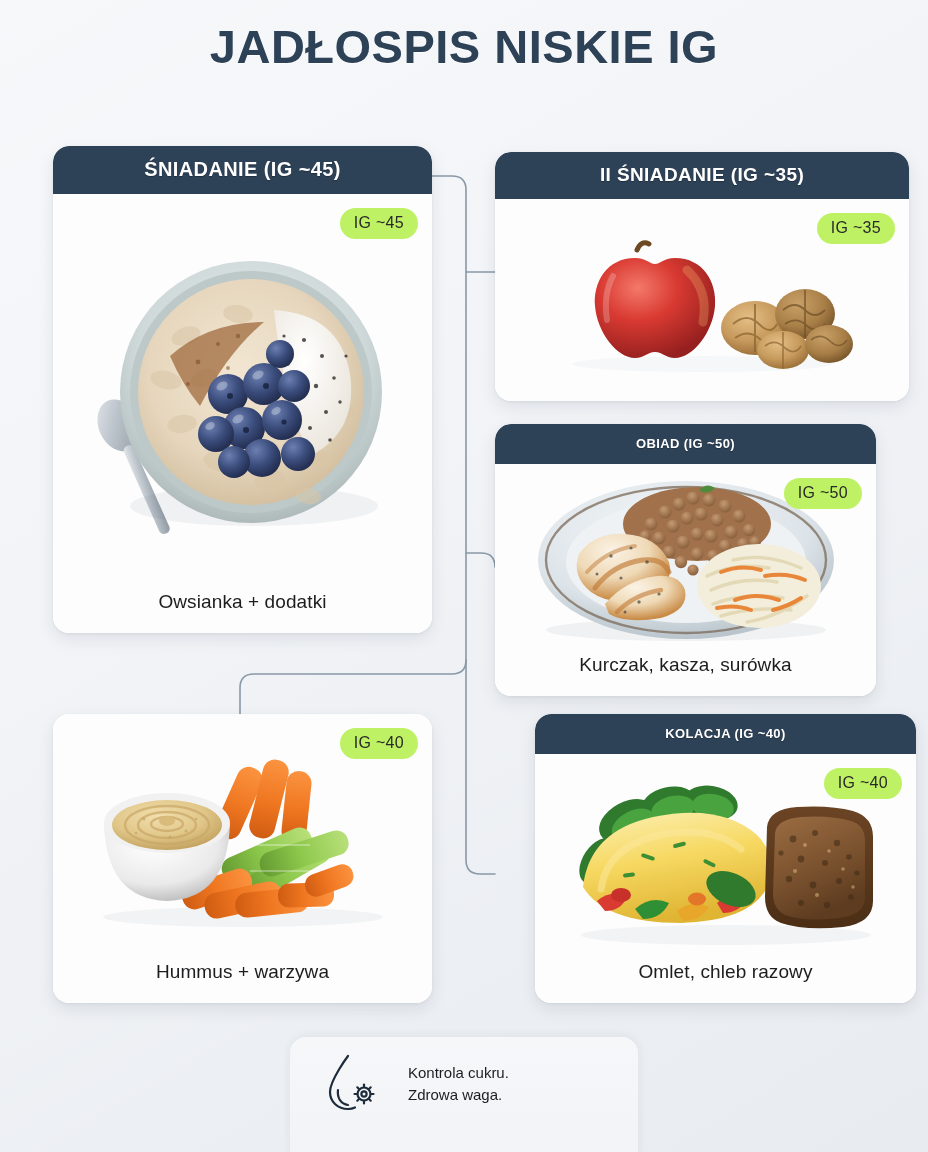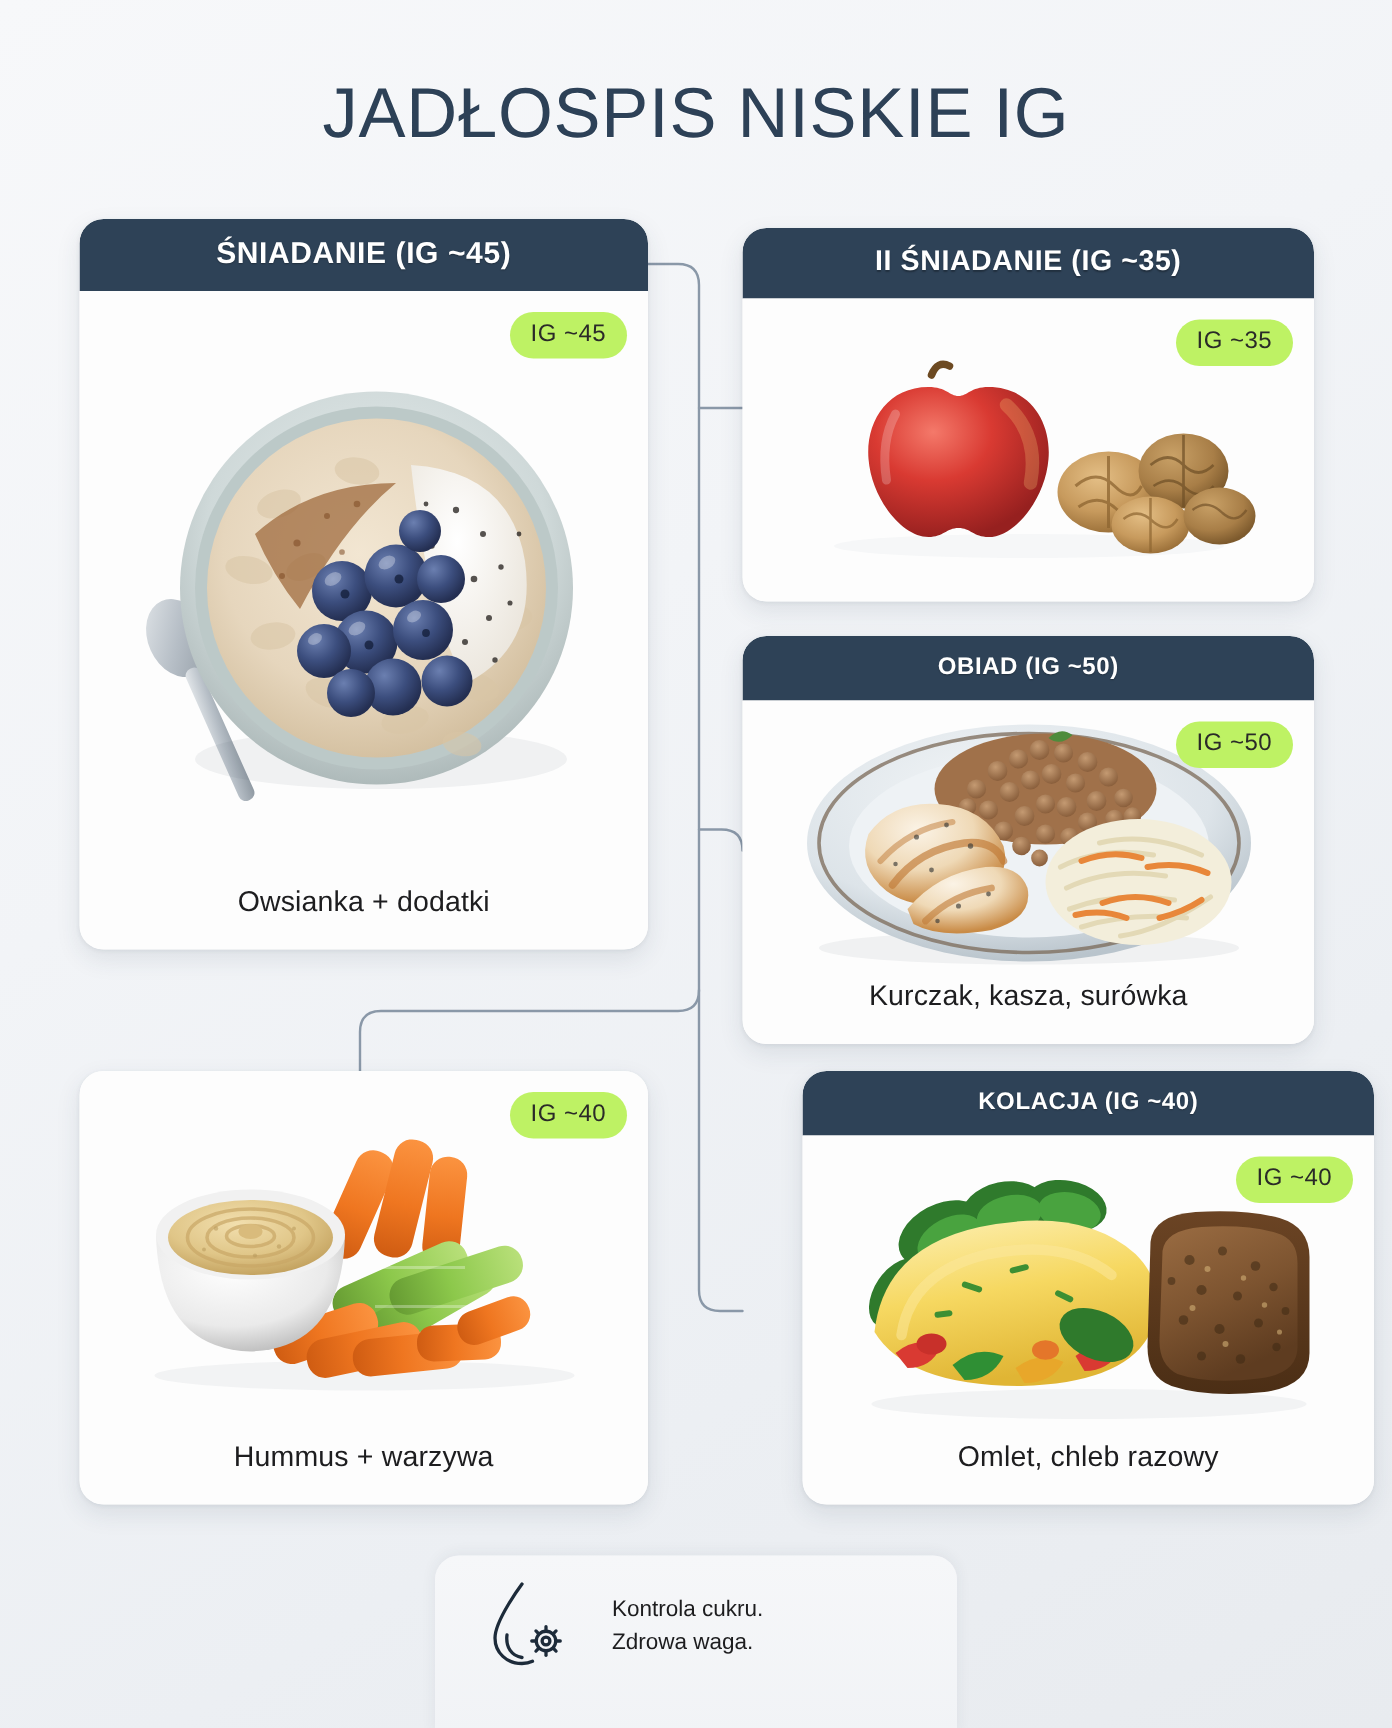--- a/index.html
+++ b/index.html
@@ -14,24 +14,24 @@
     font-family: "Liberation Sans", sans-serif;
     background: linear-gradient(150deg, #f7f8fa 0%, #f2f4f7 38%, #eceff3 72%, #e8ebef 100%);
     position: relative;
     -webkit-font-smoothing: antialiased;
   }
 
   
   .page-title {
     text-align: center;
     font-size: 47px;
-    font-weight: normal;
+    font-weight: bold;
     letter-spacing: 0.5px;
     color: #2d4157;
-    padding-top: 50px;
+    padding-top: 22px;
     line-height: 1.05;
     text-shadow: 0 1px 0 rgba(255,255,255,0.8);
   }
 
   
   .connectors {
     position: absolute;
     left: 0; top: 0;
     width: 928px; height: 1152px;
     pointer-events: none;
@@ -55,21 +55,21 @@
     box-shadow: 0 6px 16px rgba(40,55,75,0.10), 0 1px 3px rgba(40,55,75,0.07);
     overflow: hidden;
     display: flex;
     flex-direction: column;
   }
 
   .card-header {
     background: #2e4257;
     color: #ffffff;
     text-align: center;
-    font-size: 16px;
+    font-size: 13px;
     font-weight: bold;
     letter-spacing: 0.4px;
     padding: 12px 8px 13px;
     border-radius: 16px 16px 0 0;
     text-shadow: 0 1px 1px rgba(0,0,0,0.28);
     flex: 0 0 auto;
   }
 
   .card-body {
     position: relative;
@@ -108,21 +108,21 @@
     flex: 0 0 auto;
     text-align: center;
     font-size: 19px;
     color: #1d1d1f;
     padding: 6px 4px 16px;
     letter-spacing: 0.1px;
   }
 
   
   #card-breakfast   { left: 53px;  top: 146px; width: 379px; height: 487px; }
-  #card-breakfast2  { left: 495px; top: 152px; width: 381px; height: 249px; }
+  #card-breakfast2  { left: 495px; top: 152px; width: 414px; height: 249px; }
   #card-lunch       { left: 495px; top: 424px; width: 381px; height: 272px; }
   #card-snack       { left: 53px;  top: 714px; width: 379px; height: 289px; }
   #card-dinner      { left: 495px; top: 714px; width: 381px; height: 289px; margin-left: 40px; }
 
   #card-breakfast  .card-header { font-size: 20px; }
   #card-breakfast2 .card-header { font-size: 19px; }
 
   
   .footer-note {
     position: absolute;

